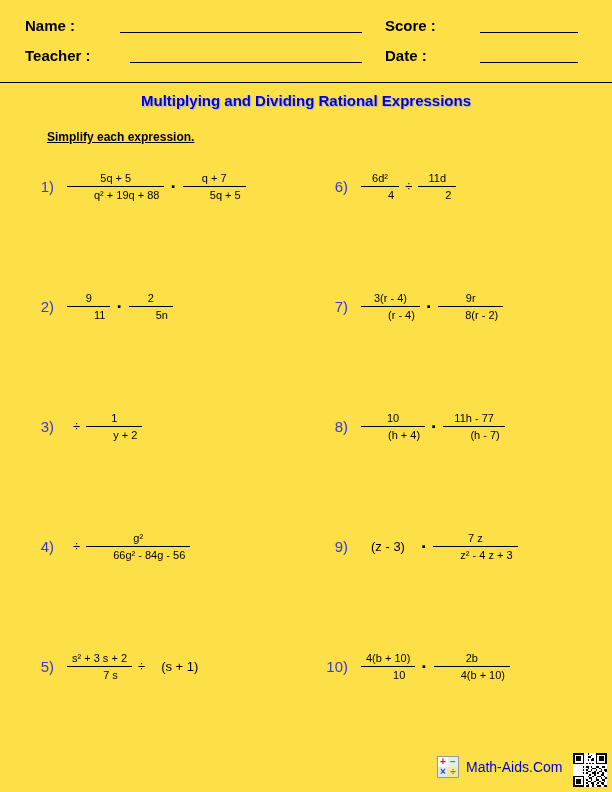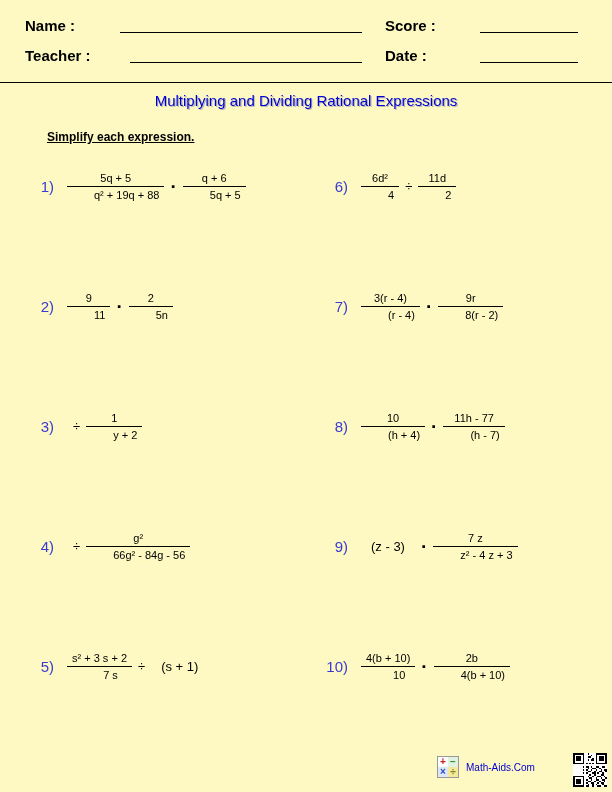--- a/index.html
+++ b/index.html
@@ -1,35 +1,35 @@
 <!DOCTYPE html>
 <html style="--title-blue: #0000d4; --number-blue: #3a3ad0; --brand-blue: #0000cc;"><head>
 <meta charset="utf-8">
 <style>
   html,body { margin:0; padding:0; background:#888; }
   .page {
     position:relative; width:612px; height:792px; margin:0 auto;
-    background:#fef9c3; overflow:hidden;
+    background:#fde047; overflow:hidden;
     font-family:"Liberation Sans", sans-serif; color:#000;
   }
   
   .hdr-label { position:absolute; font-size:15px; font-weight:bold; white-space:nowrap; }
   .lbl-name    { left:25px;  top:17px; }
   .lbl-score   { left:385px; top:17px; }
   .lbl-teacher { left:25px;  top:47px; }
   .lbl-date    { left:385px; top:47px; }
   .fill-line { position:absolute; height:0; border-bottom:1.5px solid #000; }
   .line-name    { left:120px; top:32px; width:242px; }
   .line-score   { left:480px; top:32px; width:98px;  }
   .line-teacher { left:130px; top:62px; width:232px; }
   .line-date    { left:480px; top:62px; width:98px;  }
   .rule { position:absolute; left:0; top:82px; width:612px; height:0; border-bottom:1px solid #000; }
   .title {
     position:absolute; left:0; top:92px; width:612px; text-align:center;
-    font-size:15px; font-weight:normal; color:var(--title-blue,#0000d4);
+    font-size:15px; font-weight:bold; color:var(--title-blue,#0000d4);
     text-shadow:1.2px 1.2px 0 #b8b8b8;
   }
   .instructions { position:absolute; left:47px; top:130px; font-size:12px; font-weight:bold;text-decoration:underline; }
   
   .problems {
     position:absolute; left:28px; top:126px;
     display:grid; grid-template-columns:294px 262px;
     grid-template-rows:repeat(5,120px); grid-auto-flow:column;
     align-items:center;
   }
@@ -46,21 +46,21 @@
   
   .footer-brand { position:absolute; left:437px; top:756px; display:flex; align-items:center; gap:7px; }
   .logo { width:22px; height:22px; box-sizing:border-box; border:1px solid #999;
           display:grid; grid-template-columns:1fr 1fr; grid-template-rows:1fr 1fr; background:#fff; }
   .logo span { display:flex; align-items:center; justify-content:center;
                font-size:10px; font-weight:bold; line-height:1; }
   .cell-plus   { color:#cc2020; background:#ffffff; }
   .cell-minus  { color:#2f8f2f; background:#e2f2e2; }
   .cell-times  { color:#2b49c0; background:#dfe7f7; }
   .cell-divide { color:#8a7a14; background:#f3ea9e; }
-  .brand-text { font-size:10px; color:var(--brand-blue,#0000cc); cursor:pointer; }
+  .brand-text { font-size:14px; color:var(--brand-blue,#0000cc); cursor:pointer; }
   .qr { position:absolute; left:573px; top:753px; width:34px; height:34px; }
 </style>
 </head>
 <body>
 
 <div class="page">
 
   <span class="hdr-label lbl-name">Name :</span>
   <div class="fill-line line-name"></div>
   <span class="hdr-label lbl-score">Score :</span>
@@ -78,21 +78,21 @@
   <div class="problems">
       <div class="problem">
         <span class="pnum">1)</span>
         <span class="expr">
           <span class="frac">
             <span class="fnum">5q + 5</span>
             <span class="fden">q² + 19q + 88</span>
           </span>
           <span class="op mul">·</span>
           <span class="frac">
-            <span class="fnum">q + 6</span>
+            <span class="fnum">q + 7</span>
             <span class="fden">5q + 5</span>
           </span>
         </span>
       </div>
       <div class="problem">
         <span class="pnum">2)</span>
         <span class="expr">
           <span class="frac">
             <span class="fnum">9</span>
             <span class="fden">11</span>

